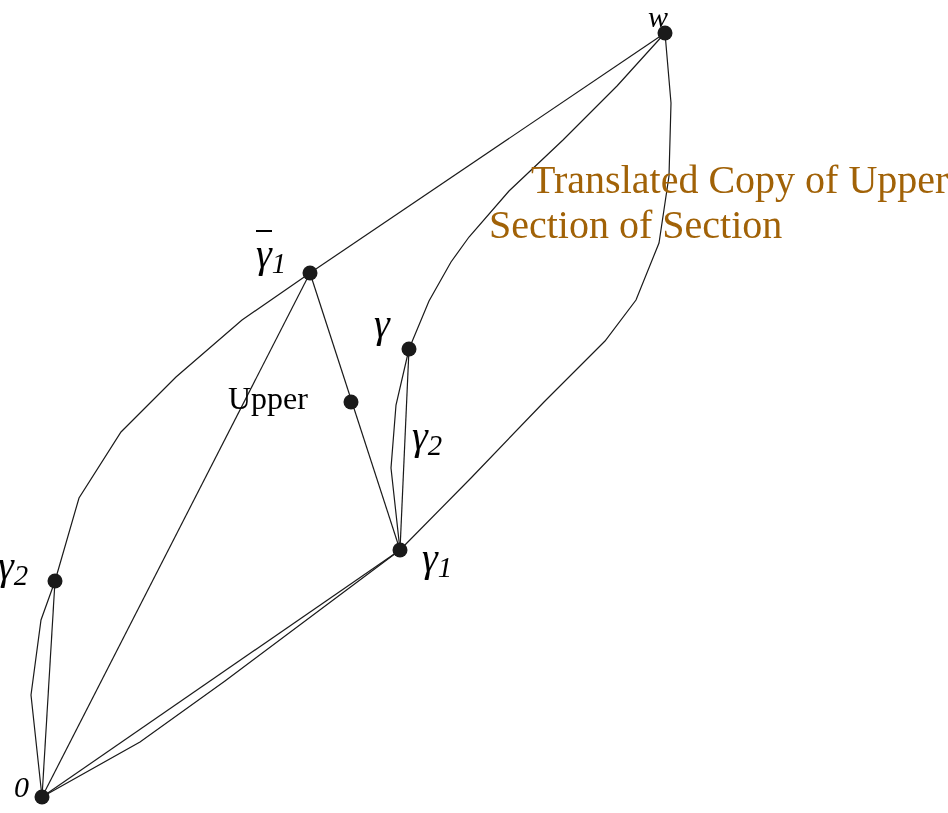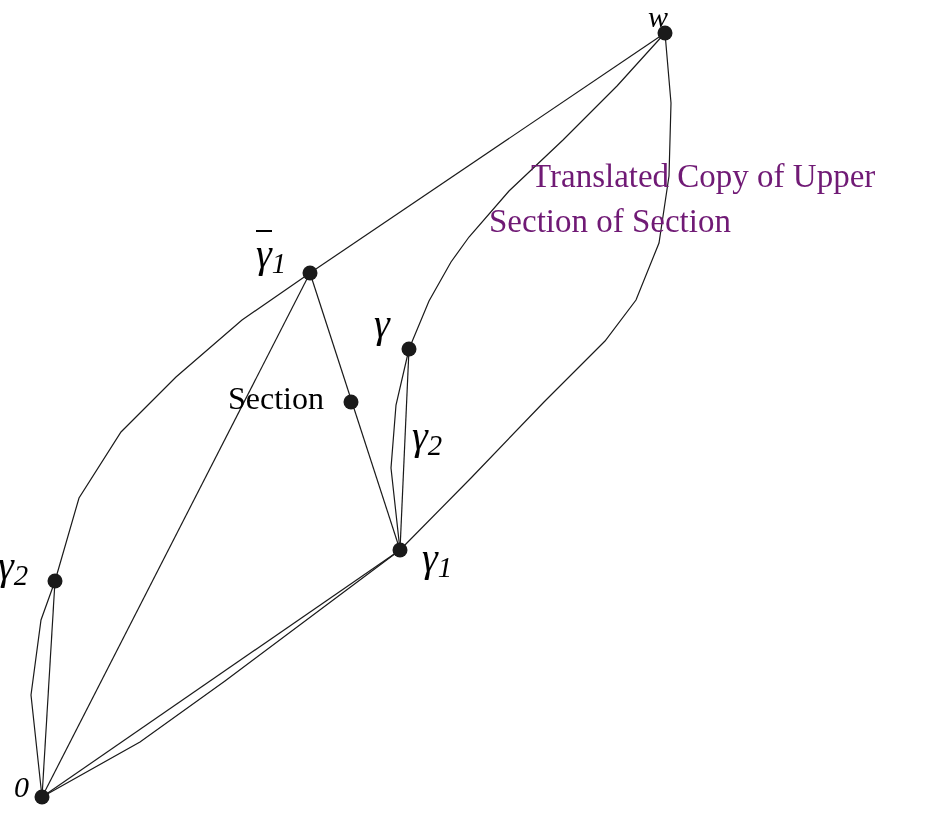--- a/index.html
+++ b/index.html
@@ -40,23 +40,23 @@
     font-size: 0.72em;
     vertical-align: -0.22em;
   }
   .diagram-label .olwrap {
     display: inline-block;
     border-top: 2.5px solid #000000;
     padding-top: 2px;
   }
   .annotation-line {
     position: absolute;
-    color: #701a75;
+    color: #a16207;
     line-height: 1.1;
-    font-size: 33px;
+    font-size: 40px;
     white-space: nowrap;
   }
   .annotation-1 { left: 531px; top: 158px; }
   .annotation-2 { left: 489px; top: 203px; }
 </style>
 </head>
 <body>
 
 <div class="figure">
   <svg id="edges-svg" width="948" height="813" viewBox="0 0 948 813">
@@ -79,19 +79,19 @@
       <circle cx="400" cy="550" r="7.5" fill="#1a1a1a"></circle>
       <circle cx="55" cy="581" r="7.5" fill="#1a1a1a"></circle>
       <circle cx="42" cy="797" r="7.5" fill="#1a1a1a"></circle>
     </svg>
   <div id="labels-layer">
     <div class="annotation-line annotation-1">Translated Copy of Upper</div>
     <div class="annotation-line annotation-2">Section of Section</div>
   <div class="diagram-label italic" style="left: 648px; top: 2px; font-size: 30px;"><span class="base">w</span></div>
       <div class="diagram-label italic" style="left: 256px; top: 230px; font-size: 40px;"><span class="olwrap">γ</span><span class="sub">1</span></div>
       <div class="diagram-label italic" style="left: 374px; top: 304px; font-size: 40px;"><span class="base">γ</span></div>
-      <div class="diagram-label" style="left: 228px; top: 382px; font-size: 32px;"><span class="base">Section</span></div>
+      <div class="diagram-label" style="left: 228px; top: 382px; font-size: 32px;"><span class="base">Upper</span></div>
       <div class="diagram-label italic" style="left: 412px; top: 416px; font-size: 40px;"><span class="base">γ</span><span class="sub">2</span></div>
       <div class="diagram-label italic" style="left: 422px; top: 538px; font-size: 40px;"><span class="base">γ</span><span class="sub">1</span></div>
       <div class="diagram-label italic" style="left: -2px; top: 546px; font-size: 40px;"><span class="base">γ</span><span class="sub">2</span></div>
       <div class="diagram-label italic" style="left: 14px; top: 772px; font-size: 30px;"><span class="base">0</span></div>
     </div>
 </div>
 
 </body></html>

